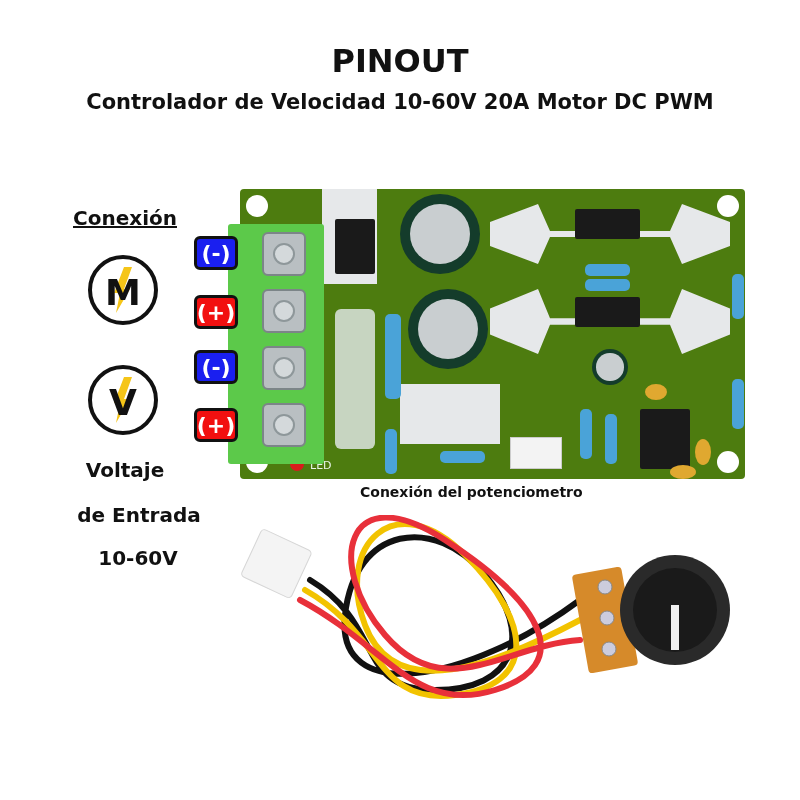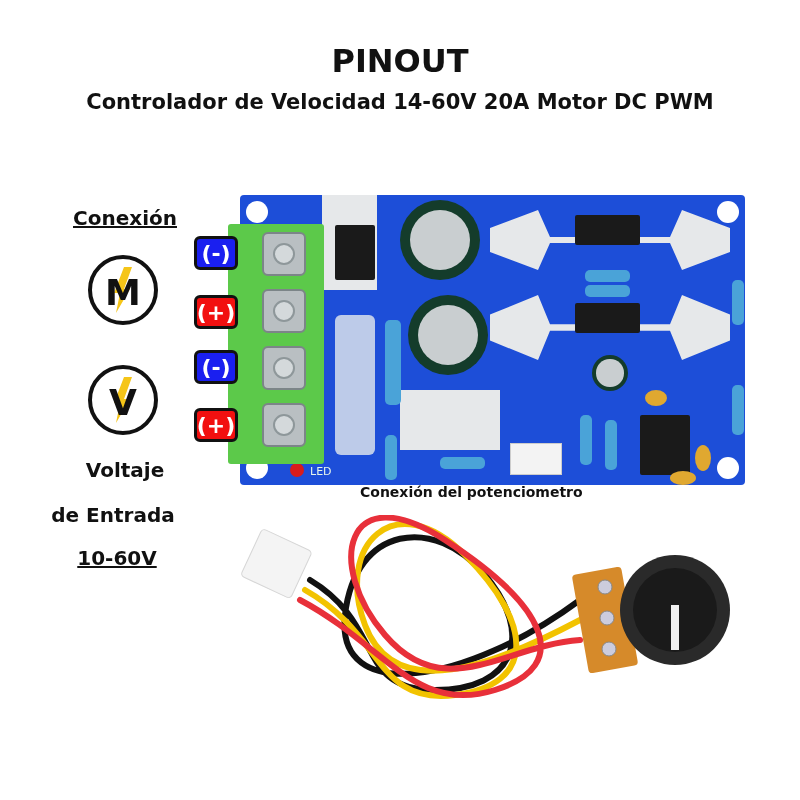--- a/index.html
+++ b/index.html
@@ -8,59 +8,59 @@
   .abs { position: absolute; }
   .title { top: 42px; left: 0; width: 800px; text-align: center; font-size: 32px; font-weight: bold; letter-spacing: 0px; }
   .subtitle { top: 90px; left: 0; width: 800px; text-align: center; font-size: 21px; font-weight: bold; }
   .label { font-weight: bold; font-size: 20px; text-align: center; }
   .badge { width: 44px; height: 34px; border: 3px solid #111; border-radius: 6px; box-sizing: border-box;
            color: #fff; font-weight: bold; font-size: 22px; display: flex; align-items: center; justify-content: center; }
   .badge.neg { background: #1a1ff0; }
   .badge.pos { background: #f21010; }
   .icon-circle { width: 70px; height: 70px; border: 4px solid #111; border-radius: 50%; box-sizing: border-box;
                  display: flex; align-items: center; justify-content: center; position: absolute; background:#fff; }
-  .pcb { left: 240px; top: 195px; width: 505px; height: 290px; background: #1d4ed8; border-radius: 4px; }
+  .pcb { left: 240px; top: 189px; width: 505px; height: 290px; background: #4d7c0f; border-radius: 4px; }
   .hole { width: 22px; height: 22px; background: #fff; border-radius: 50%; position: absolute; }
   .terminal { left: 228px; top: 224px; width: 96px; height: 240px; background: #5cc94a; border-radius: 3px; }
   .screw { width: 44px; height: 44px; border-radius: 6px; background: #b9bfc2; border: 2px solid #7c8588; position: absolute; left: 34px; box-sizing: border-box; }
   .screw::after { content: ""; position: absolute; left: 9px; top: 9px; width: 22px; height: 22px; border-radius: 50%; background: #d4d9db; border: 2px solid #8e979a; box-sizing: border-box; }
   .cap { border-radius: 50%; background: #143c2b; position: absolute; }
   .cap::after { content: ""; position: absolute; left: 12%; top: 12%; width: 76%; height: 76%; border-radius: 50%; background: #c9ced0; }
   .sink { background: #e6e8ea; position: absolute; }
   .resistor { background: #4aa3d8; border-radius: 5px; position: absolute; }
   .chip { background: #1a1a1a; position: absolute; border-radius: 2px; }
   .led-dot { background: #d81c1c; border-radius: 50%; position: absolute; }
   .connector { background: #f3f3f3; border: 1px solid #ccc; position: absolute; }
   .yellowcap { background: #e0a830; border-radius: 50%; position: absolute; }
 </style>
 </head>
 <body>
 
 <div class="abs title">PINOUT</div>
-<div class="abs subtitle">Controlador de Velocidad 14-60V 20A Motor DC PWM</div>
+<div class="abs subtitle">Controlador de Velocidad 10-60V 20A Motor DC PWM</div>
 
 <div class="abs label" style="left:60px; top:206px; width:130px;text-decoration:underline;">Conexión</div>
 
 <div class="icon-circle" style="left:88px; top:255px;">
   <svg width="50" height="50" viewBox="0 0 50 50">
     <polygon points="26,2 34,2 26,24 32,24 18,48 22,28 16,28" fill="#f5c518"></polygon>
     <text x="25" y="40" font-family="DejaVu Sans, sans-serif" font-size="36" font-weight="bold" text-anchor="middle" fill="#111">M</text>
   </svg>
 </div>
 
 <div class="icon-circle" style="left:88px; top:365px;">
   <svg width="50" height="50" viewBox="0 0 50 50">
     <polygon points="26,2 34,2 26,24 32,24 18,48 22,28 16,28" fill="#f5c518"></polygon>
     <text x="25" y="40" font-family="DejaVu Sans, sans-serif" font-size="36" font-weight="bold" text-anchor="middle" fill="#111">V</text>
   </svg>
 </div>
 
 <div class="abs label" style="left:40px; top:458px; width:170px;">Voltaje</div>
-<div class="abs label" style="left:28px; top:503px; width:170px;">de Entrada</div>
-<div class="abs label" style="left:32px; top:546px; width:170px;text-decoration:underline;">10-60V</div>
+<div class="abs label" style="left:54px; top:503px; width:170px;">de Entrada</div>
+<div class="abs label" style="left:53px; top:546px; width:170px;">10-60V</div>
 
 <div class="abs pcb">
   <div class="hole" style="left:6px; top:6px;"></div>
   <div class="hole" style="right:6px; top:6px;"></div>
   <div class="hole" style="left:6px; bottom:6px;"></div>
   <div class="hole" style="right:6px; bottom:6px;"></div>
 
   <div class="sink" style="left:82px; top:0px; width:55px; height:95px;"></div>
   <div class="sink" style="left:250px; top:15px; width:240px; height:60px; clip-path: polygon(0 30%,20% 0,25% 45%,75% 45%,80% 0,100% 30%,100% 70%,80% 100%,75% 55%,25% 55%,20% 100%,0 70%);"></div>
   <div class="sink" style="left:250px; top:100px; width:240px; height:65px; clip-path: polygon(0 30%,20% 0,25% 45%,75% 45%,80% 0,100% 30%,100% 70%,80% 100%,75% 55%,25% 55%,20% 100%,0 70%);"></div>

